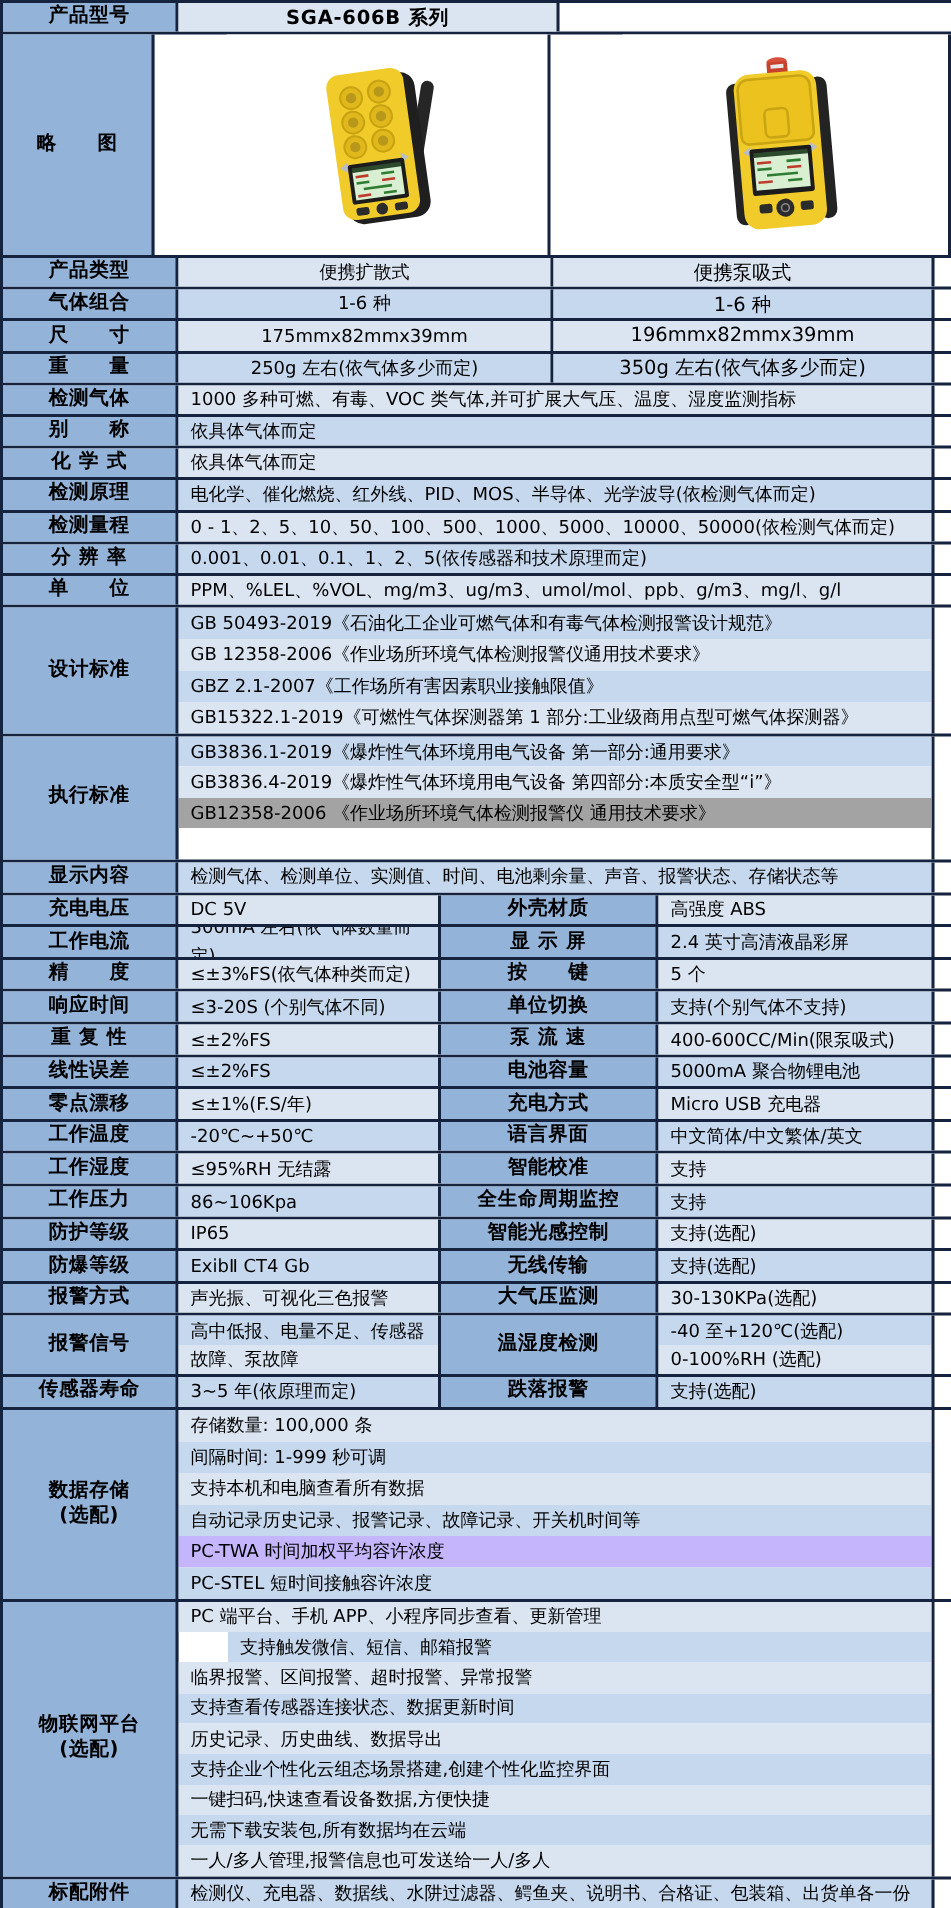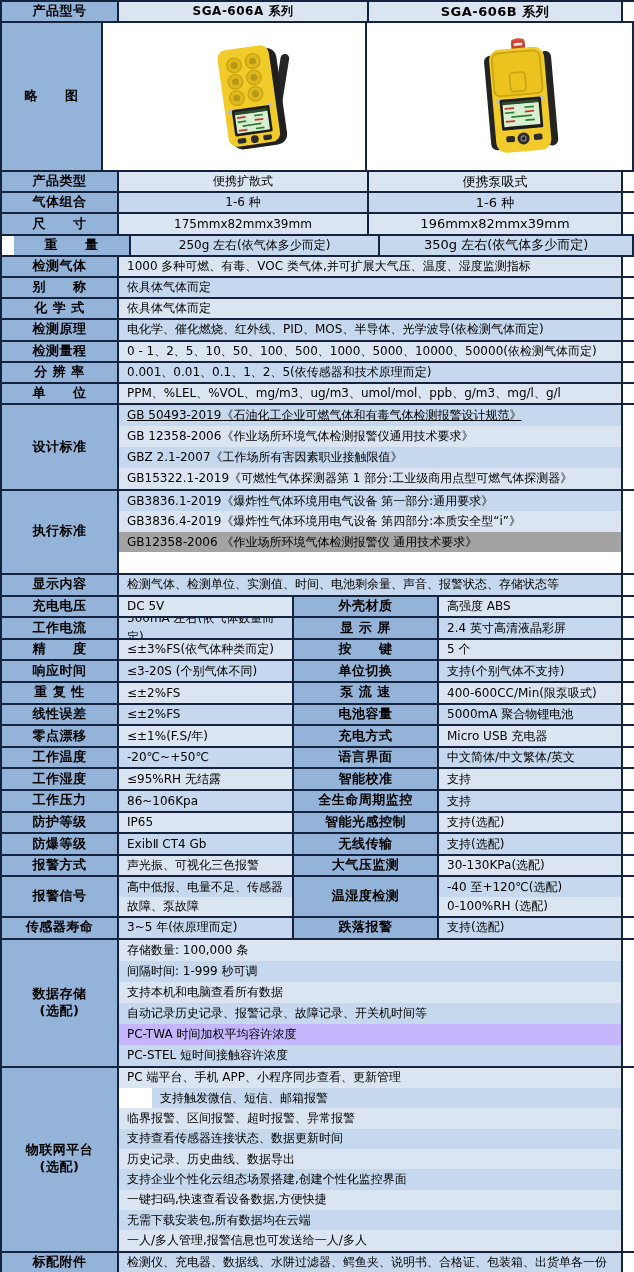--- a/index.html
+++ b/index.html
@@ -23,21 +23,20 @@
   .mwrap{width:504px;flex-direction:column;align-items:stretch;padding:0;}
   .mline{display:flex;align-items:center;padding-left:8px;font-size:12px;box-sizing:border-box;overflow:hidden;}
   svg{display:block;}
 </style>
 </head>
 <body>
 
 <div id="spec-table" style="--bd: #16233f; --lab: #94b3d8;">
     <div class="row" style="height: 21px;">
       <div class="c lab">产品型号</div>
-      <div class="c v3 hval" style="background: rgb(219, 229, 242);">SGA-606A 系列</div>
       <div class="c v3b hval" style="background: rgb(219, 229, 242);">SGA-606B 系列</div>
     </div>
     <div class="row" style="height: 149px; gap: 48px;">
       <div class="c lab">略　　图</div>
       <div class="c v3 imgcell" style="background: rgb(255, 255, 255);">
   <svg width="248" height="145" viewBox="0 0 248 145">
     <g transform="rotate(-8 124 75)">
       <rect x="144" y="26" width="10" height="96" rx="5" fill="#262626" transform="rotate(17 149 74)"></rect>
       <rect x="88" y="18" width="64" height="113" rx="12" fill="#1f1f1f"></rect>
       <rect x="84" y="14" width="60" height="113" rx="10" fill="#f0cb2a"></rect>
@@ -118,21 +117,21 @@
     <div class="row" style="height: 21.2px;">
       <div class="c lab">气体组合</div>
       <div class="c v3" style="background: rgb(198, 216, 238);">1-6 种</div>
       <div class="c v3b" style="background: rgb(198, 216, 238);">1-6 种</div>
     </div>
     <div class="row" style="height: 21.2px;">
       <div class="c lab">尺　　寸</div>
       <div class="c v3" style="background: rgb(219, 229, 242);">175mmx82mmx39mm</div>
       <div class="c v3b" style="background: rgb(219, 229, 242);">196mmx82mmx39mm</div>
     </div>
-    <div class="row" style="height: 21.2px; padding-left: 12px;">
+    <div class="row" style="height: 21.2px;">
       <div class="c lab">重　　量</div>
       <div class="c v3" style="background: rgb(198, 216, 238);">250g 左右(依气体多少而定)</div>
       <div class="c v3b" style="background: rgb(198, 216, 238);">350g 左右(依气体多少而定)</div>
     </div>
     <div class="row" style="height: 21.2px;">
       <div class="c lab">检测气体</div>
       <div class="c vfull" style="background: rgb(219, 229, 242);">1000 多种可燃、有毒、VOC 类气体,并可扩展大气压、温度、湿度监测指标</div>
     </div>
     <div class="row" style="height: 21.2px;">
       <div class="c lab">别　　称</div>
@@ -154,21 +153,21 @@
       <div class="c lab">分 辨 率</div>
       <div class="c vfull" style="background: rgb(198, 216, 238);">0.001、0.01、0.1、1、2、5(依传感器和技术原理而定)</div>
     </div>
     <div class="row" style="height: 21.2px;">
       <div class="c lab">单　　位</div>
       <div class="c vfull" style="background: rgb(219, 229, 242);">PPM、%LEL、%VOL、mg/m3、ug/m3、umol/mol、ppb、g/m3、mg/l、g/l</div>
     </div>
     <div class="row" style="height: 85.8px;">
       <div class="c lab">设计标准</div>
       <div class="c mwrap">
-        <div class="mline" style="height: 20.95px; background: rgb(198, 216, 238); text-decoration: underline;">GB 50493-2019《石油化工企业可燃气体和有毒气体检测报警设计规范》</div>
+        <div class="mline" style="height: 20.95px; background: rgb(198, 216, 238);">GB 50493-2019《石油化工企业可燃气体和有毒气体检测报警设计规范》</div>
         <div class="mline" style="height: 20.95px; background: rgb(219, 229, 242);">GB 12358-2006《作业场所环境气体检测报警仪通用技术要求》</div>
         <div class="mline" style="height: 20.95px; background: rgb(198, 216, 238);">GBZ 2.1-2007《工作场所有害因素职业接触限值》</div>
         <div class="mline" style="height: 20.95px; background: rgb(219, 229, 242);">GB15322.1-2019《可燃性气体探测器第 1 部分:工业级商用点型可燃气体探测器》</div>
       </div>
     </div>
     <div class="row" style="height: 84px;">
       <div class="c lab">执行标准</div>
       <div class="c mwrap">
         <div class="mline" style="height: 20.5px; background: rgb(198, 216, 238);">GB3836.1-2019《爆炸性气体环境用电气设备 第一部分:通用要求》</div>
         <div class="mline" style="height: 20.5px; background: rgb(219, 229, 242);">GB3836.4-2019《爆炸性气体环境用电气设备 第四部分:本质安全型“i”》</div>

